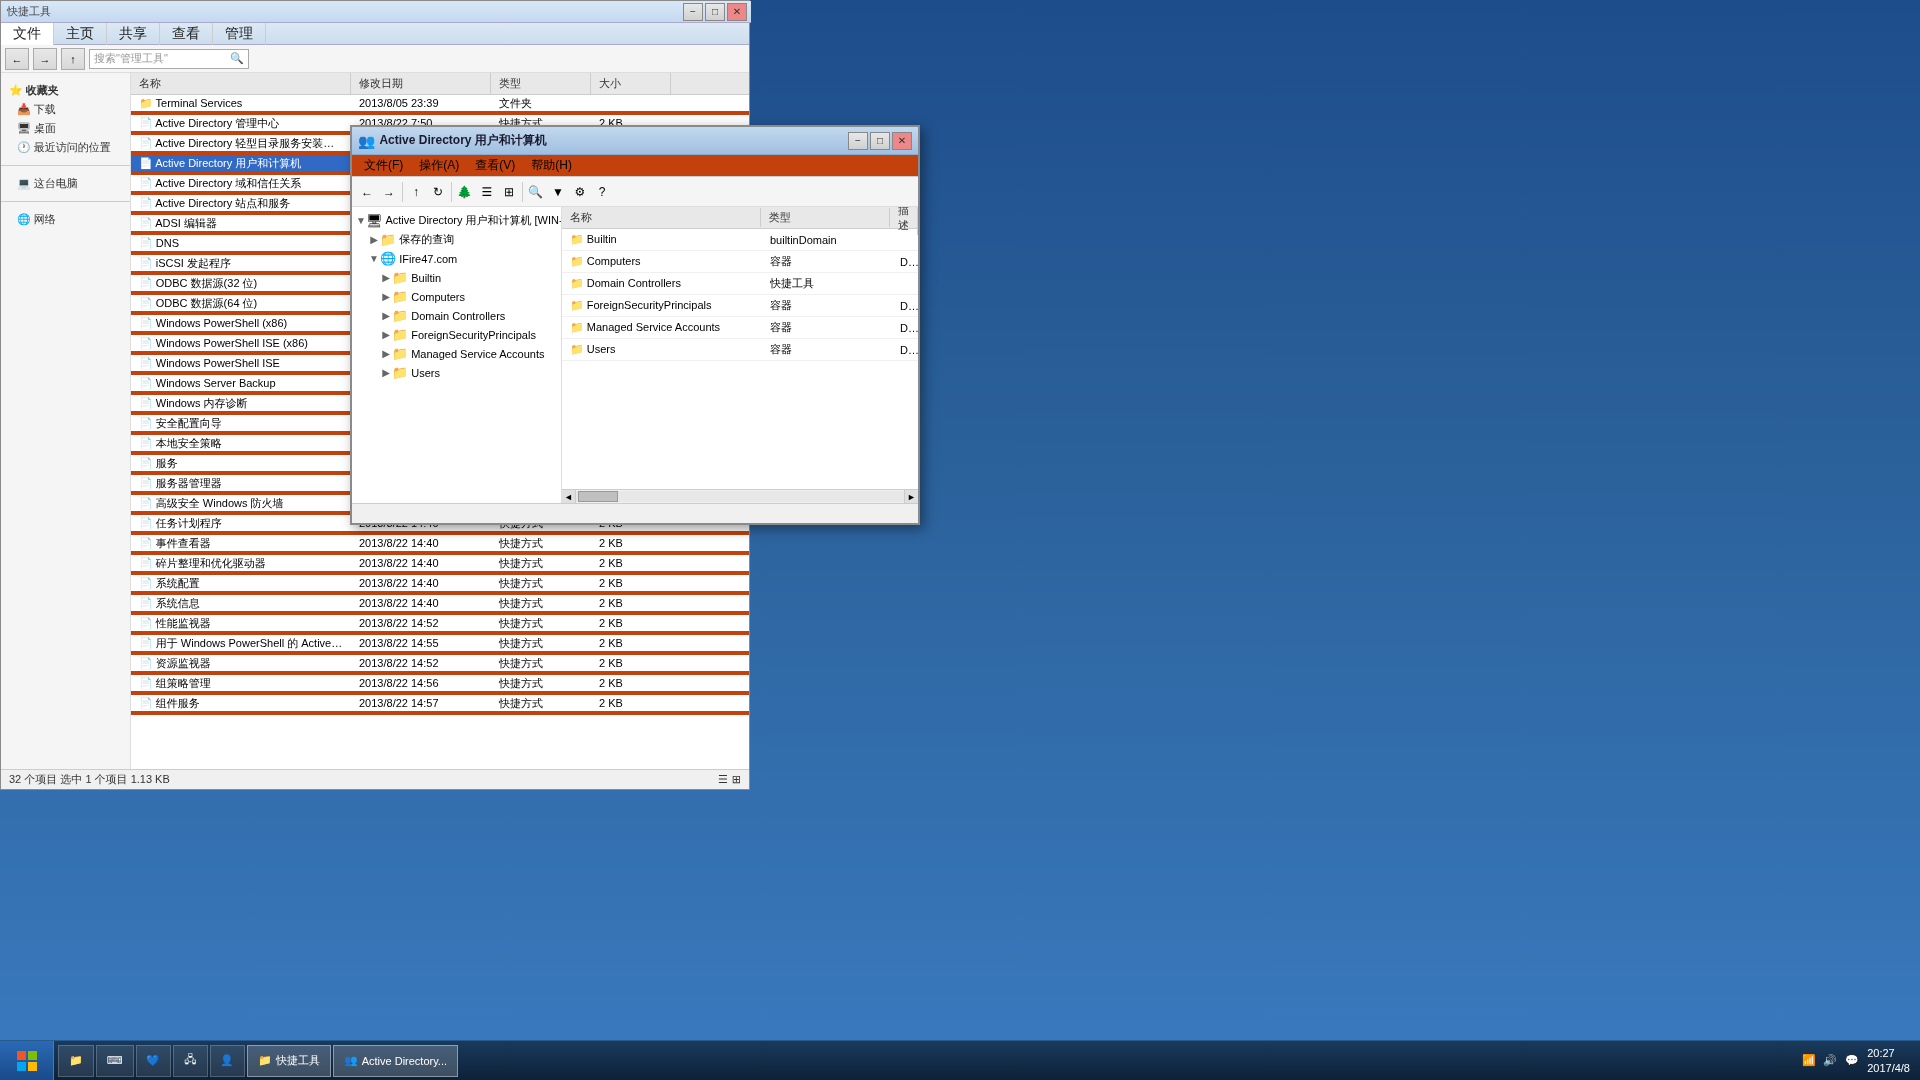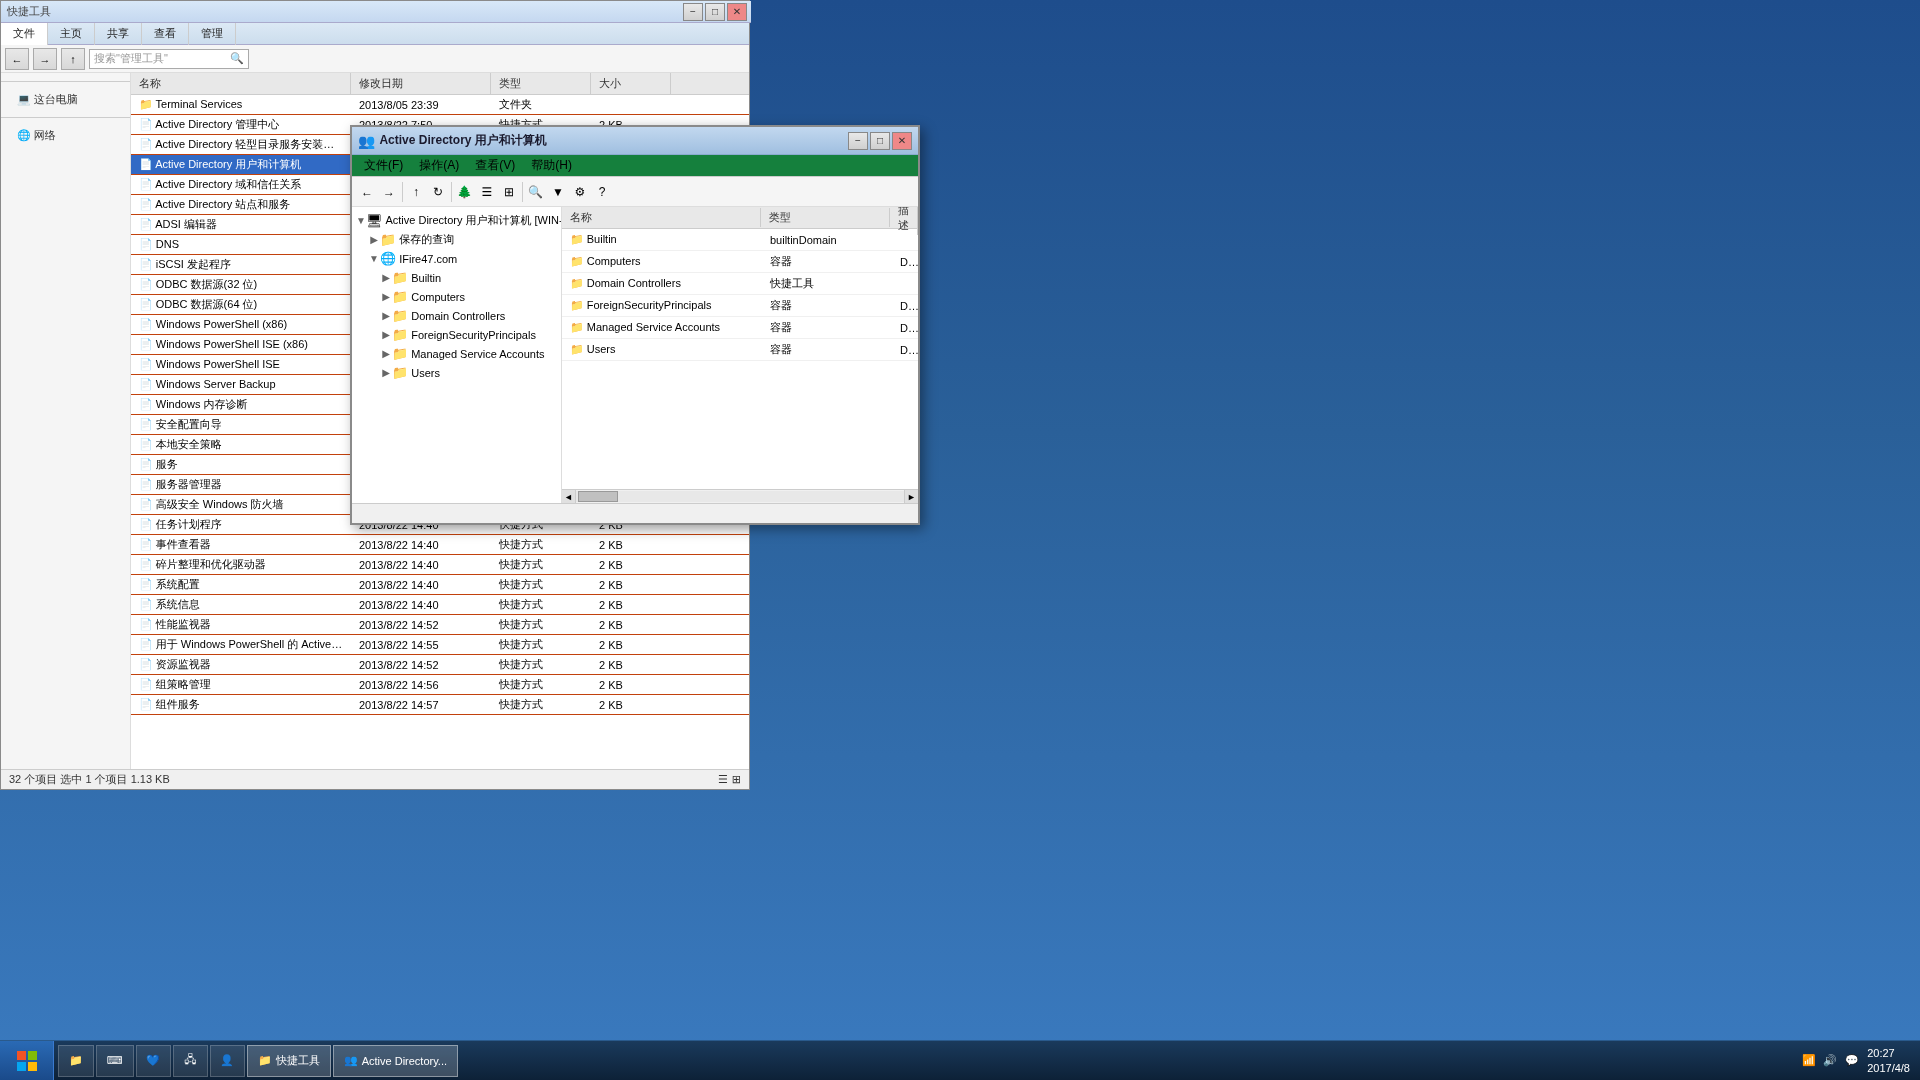--- a/index.html
+++ b/index.html
@@ -177,21 +177,21 @@
     }
     .col-name { width: 220px; }
     .col-date { width: 140px; }
     .col-type { width: 100px; }
     .col-size { width: 80px; }
 
     .file-row {
       display: flex;
       align-items: center;
       height: 20px;
-      border-bottom: 1px solid #c2410c;
+      border-bottom: 4px solid #c2410c;
       cursor: pointer;
     }
     .file-row.selected { background: #316ac5; color: #fff; }
     .file-cell {
       padding: 0 8px;
       font-size: 11px;
       overflow: hidden;
       text-overflow: ellipsis;
       white-space: nowrap;
     }
@@ -233,21 +233,21 @@
       flex-shrink: 0;
     }
     .ad-title-text {
       flex: 1;
       font-size: 12px;
       font-weight: bold;
       color: #1a1a2e;
     }
     .ad-menu-bar {
       height: 22px;
-      background: #15803d;
+      background: #c2410c;
       border-bottom: 1px solid #ccc;
       display: flex;
       align-items: center;
       padding: 0 4px;
       flex-shrink: 0;
     }
     .ad-menu-item {
       padding: 2px 8px;
       font-size: 12px;
       cursor: pointer;
@@ -410,21 +410,21 @@
     .ribbon {
       height: 22px;
       background: linear-gradient(180deg, #dce9f5 0%, #ccdded 100%);
       display: flex;
       align-items: center;
       border-bottom: 1px solid #aac;
       flex-shrink: 0;
     }
     .ribbon-tab {
       padding: 16px 12px;
-      font-size: 11px;
+      font-size: 14px;
       color: #222;
       cursor: pointer;
       border-right: 1px solid #ccc;
     }
     .ribbon-tab.active {
       background: #fff;
       border-bottom: none;
     }
   </style>
 </head>
@@ -457,20 +457,26 @@
       <div class="nav-btn">↑</div>
       <div class="search-bar">
         <span style="color:#999;font-size:11px;">搜索"管理工具"</span>
         <span style="margin-left:auto;color:#999;">🔍</span>
       </div>
     </div>
 
     <div class="content-area">
 
       <div class="sidebar">
+        <div class="sidebar-section">
+          <div class="sidebar-item" style="font-weight:bold;padding-left:8px;">⭐ 收藏夹</div>
+          <div class="sidebar-item">📥 下载</div>
+          <div class="sidebar-item">🖥 桌面</div>
+          <div class="sidebar-item">🕐 最近访问的位置</div>
+        </div>
         <div style="height:1px;background:#ccc;margin:4px 0;"></div>
         <div class="sidebar-section">
           <div class="sidebar-item">💻 这台电脑</div>
         </div>
         <div style="height:1px;background:#ccc;margin:4px 0;"></div>
         <div class="sidebar-section">
           <div class="sidebar-item">🌐 网络</div>
         </div>
       </div>
 

